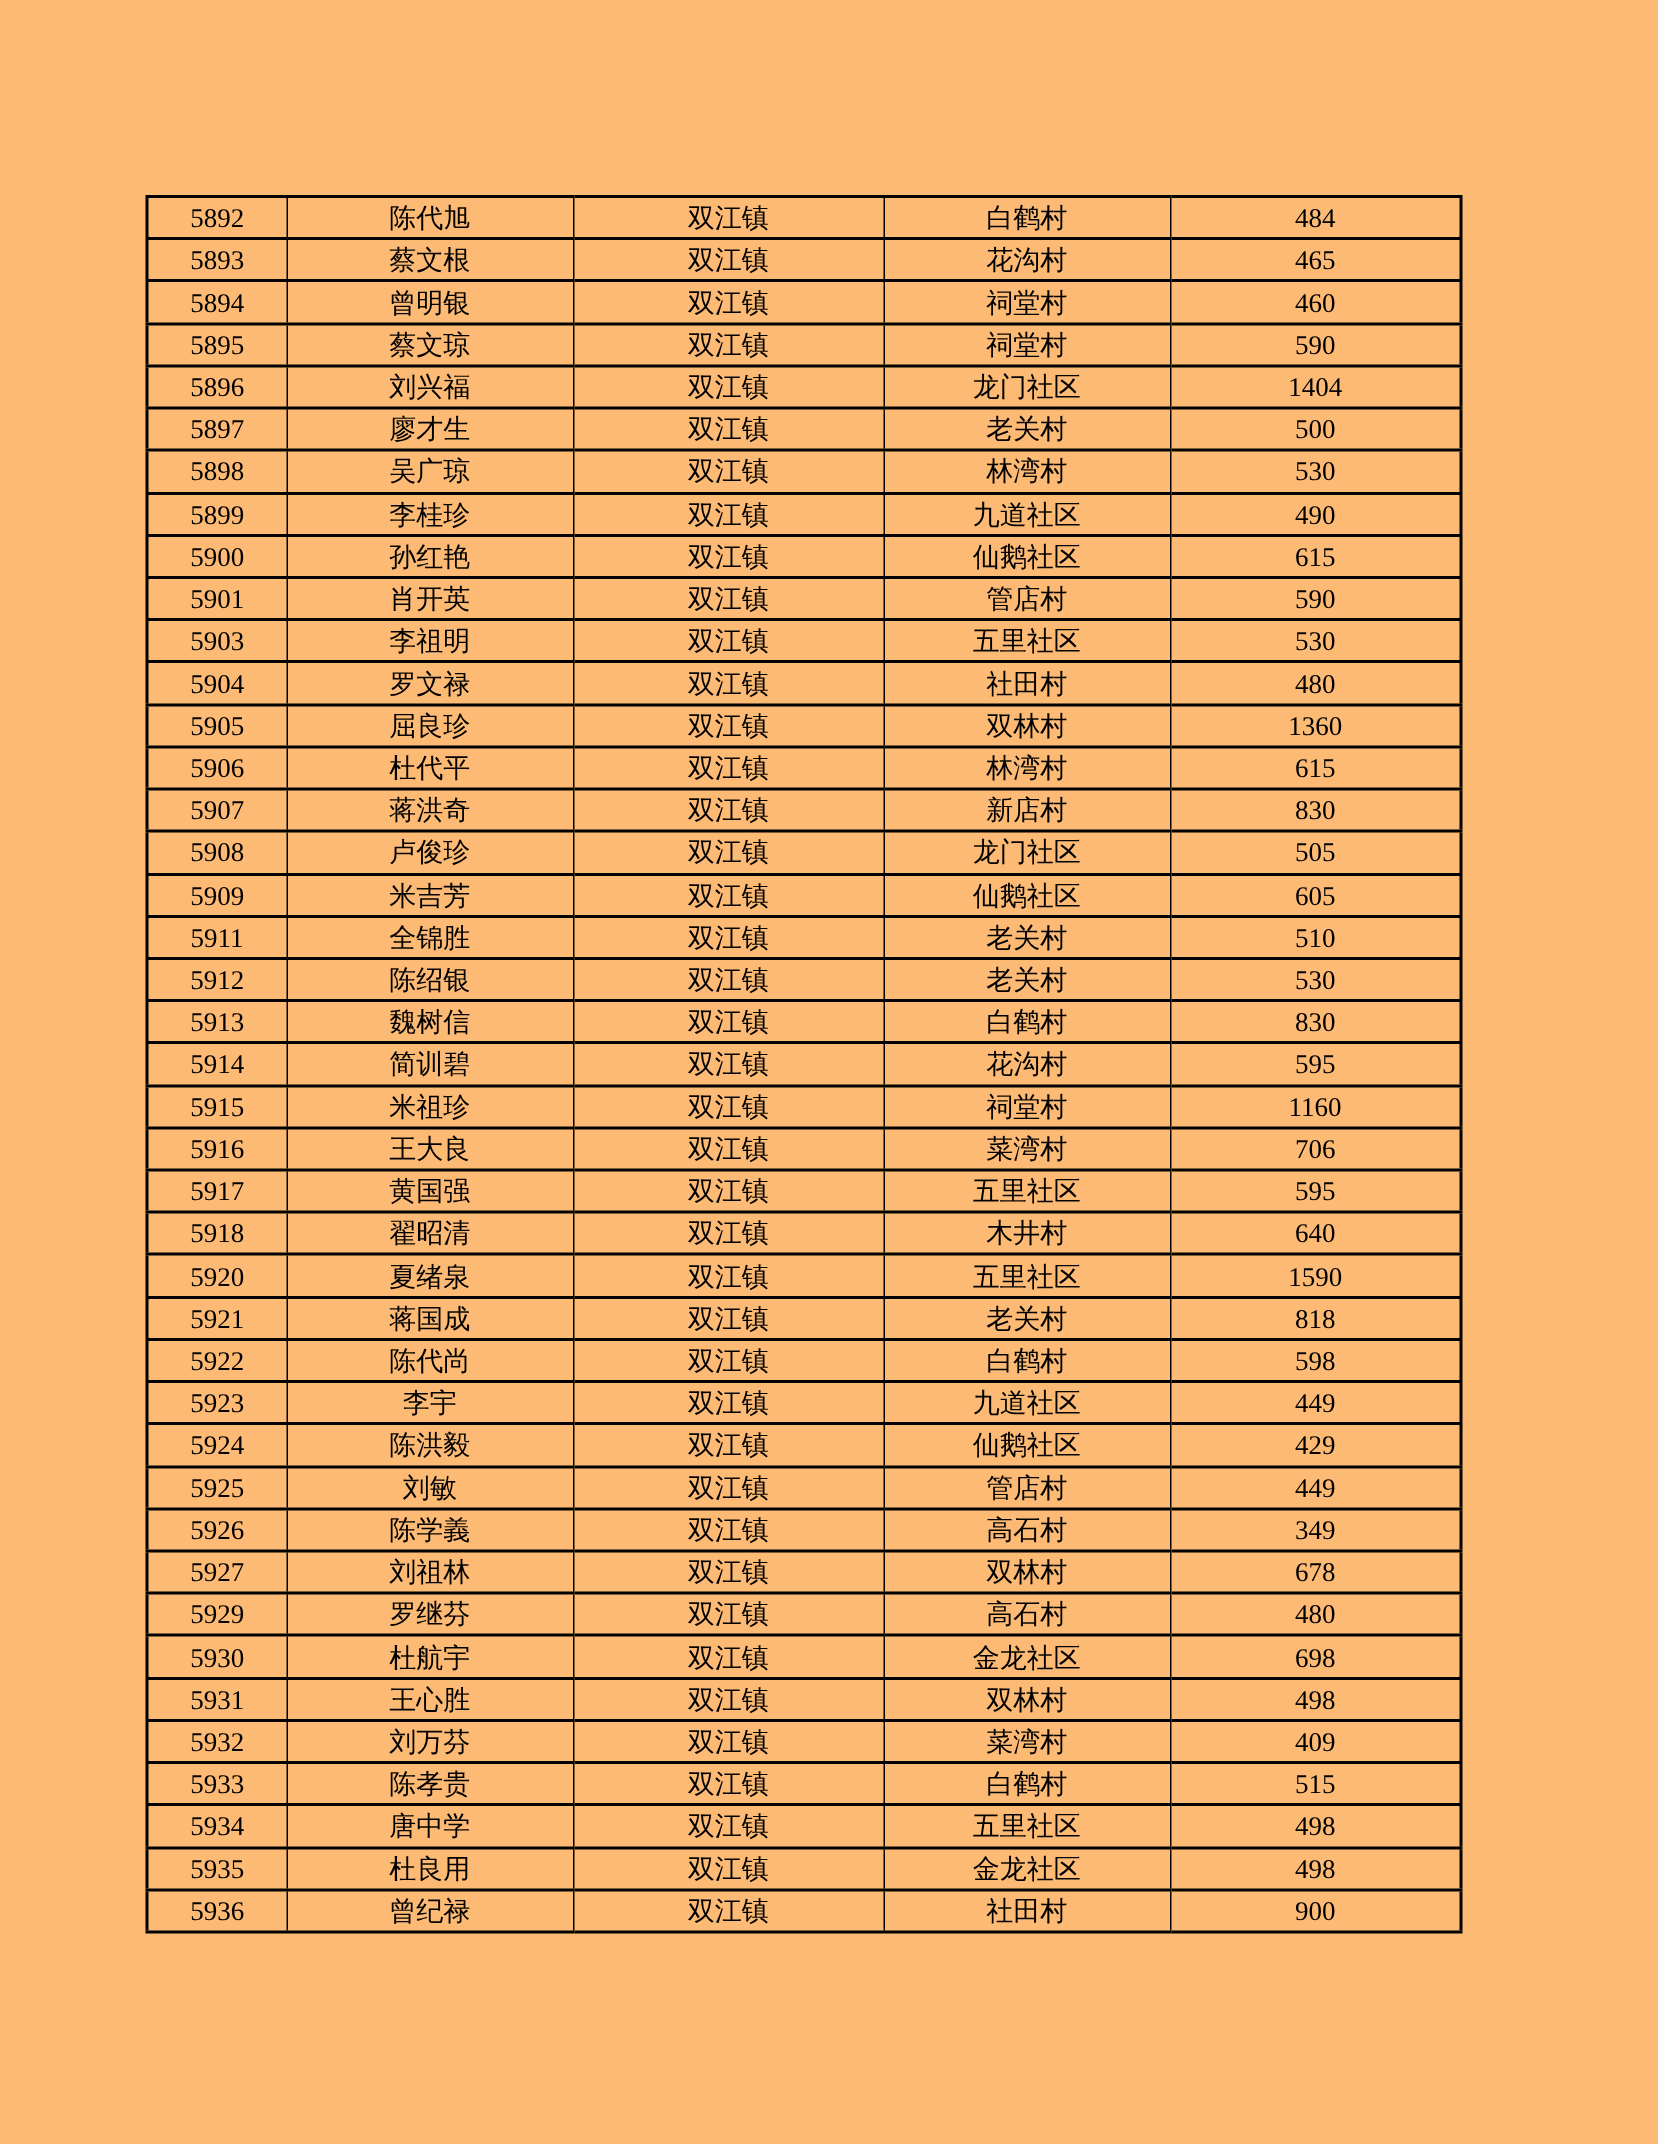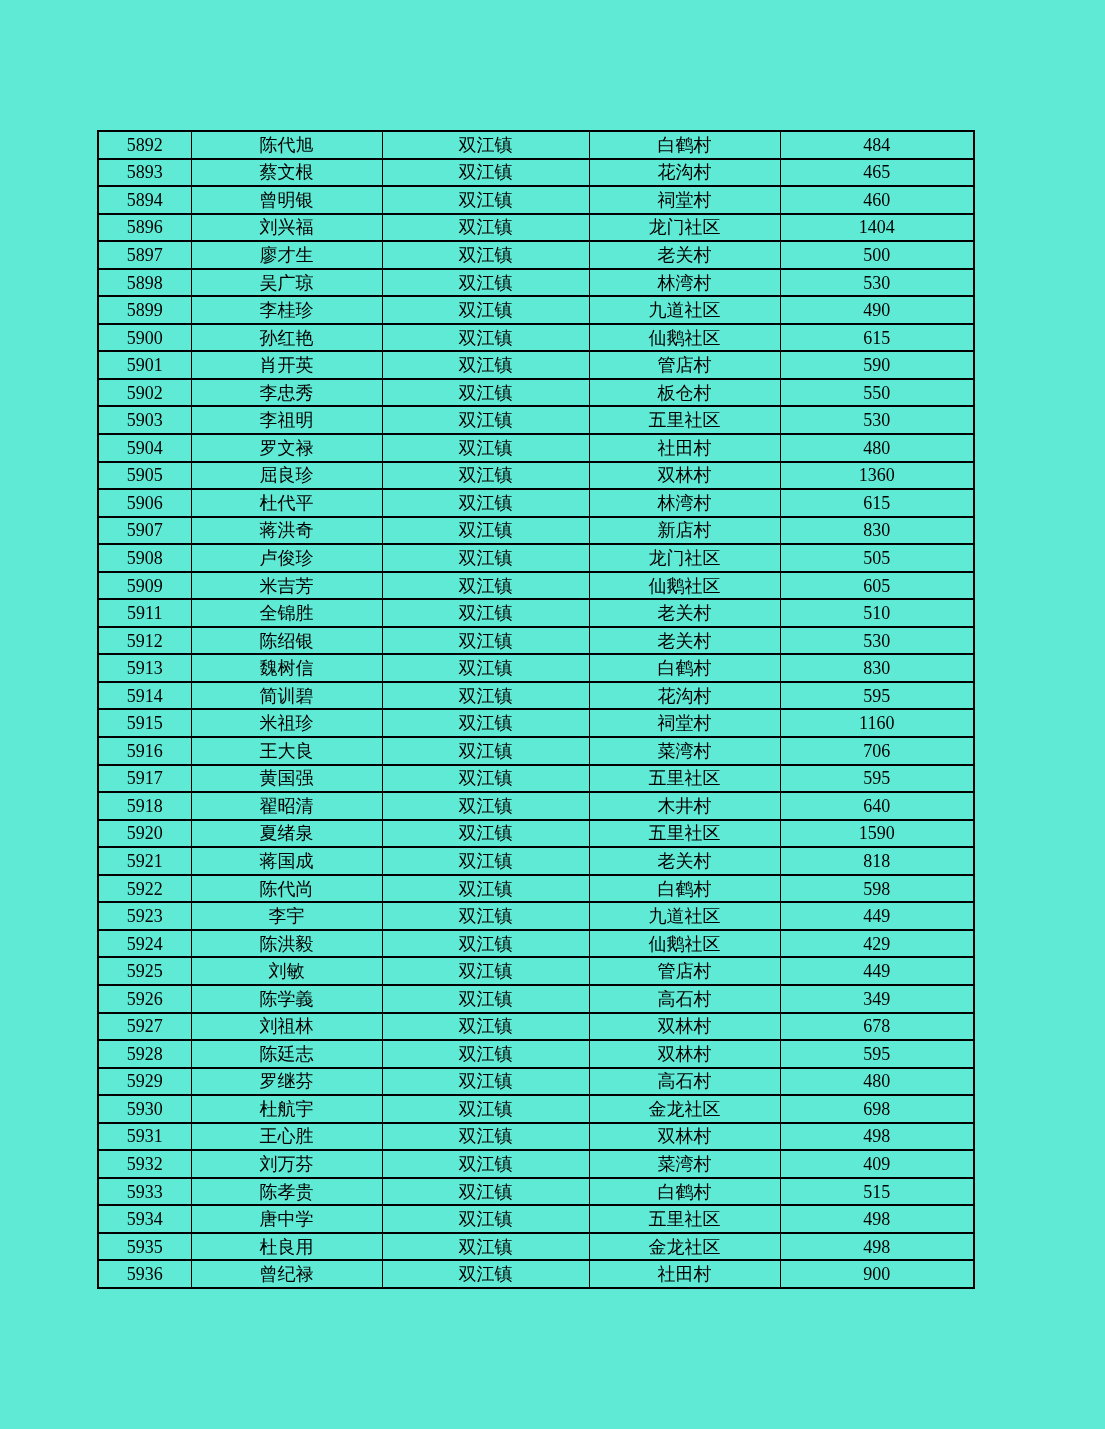--- a/index.html
+++ b/index.html
@@ -4,21 +4,21 @@
 <style>
   html, body {
     margin: 0;
     padding: 0;
     background: #ffffff;
   }
   .page {
     position: relative;
     width: 1105px;
     height: 1429px;
-    background: #5eead4;
+    background: #fdba74;
     font-family: "Liberation Serif", "DejaVu Serif", serif;
     color: #000000;
     overflow: hidden;
   }
   table.roster {
     position: absolute;
     left: 97px;
     top: 130px;
     width: 876px;
     height: 1159px;
@@ -75,20 +75,27 @@
           <td>465</td>
         </tr>
         <tr>
           <td>5894</td>
           <td>曾明银</td>
           <td>双江镇</td>
           <td>祠堂村</td>
           <td>460</td>
         </tr>
         <tr>
+          <td>5895</td>
+          <td>蔡文琼</td>
+          <td>双江镇</td>
+          <td>祠堂村</td>
+          <td>590</td>
+        </tr>
+        <tr>
           <td>5896</td>
           <td>刘兴福</td>
           <td>双江镇</td>
           <td>龙门社区</td>
           <td>1404</td>
         </tr>
         <tr>
           <td>5897</td>
           <td>廖才生</td>
           <td>双江镇</td>
@@ -117,27 +124,20 @@
           <td>615</td>
         </tr>
         <tr>
           <td>5901</td>
           <td>肖开英</td>
           <td>双江镇</td>
           <td>管店村</td>
           <td>590</td>
         </tr>
         <tr>
-          <td>5902</td>
-          <td>李忠秀</td>
-          <td>双江镇</td>
-          <td>板仓村</td>
-          <td>550</td>
-        </tr>
-        <tr>
           <td>5903</td>
           <td>李祖明</td>
           <td>双江镇</td>
           <td>五里社区</td>
           <td>530</td>
         </tr>
         <tr>
           <td>5904</td>
           <td>罗文禄</td>
           <td>双江镇</td>
@@ -283,27 +283,20 @@
           <td>双江镇</td>
           <td>高石村</td>
           <td>349</td>
         </tr>
         <tr>
           <td>5927</td>
           <td>刘祖林</td>
           <td>双江镇</td>
           <td>双林村</td>
           <td>678</td>
-        </tr>
-        <tr>
-          <td>5928</td>
-          <td>陈廷志</td>
-          <td>双江镇</td>
-          <td>双林村</td>
-          <td>595</td>
         </tr>
         <tr>
           <td>5929</td>
           <td>罗继芬</td>
           <td>双江镇</td>
           <td>高石村</td>
           <td>480</td>
         </tr>
         <tr>
           <td>5930</td>

